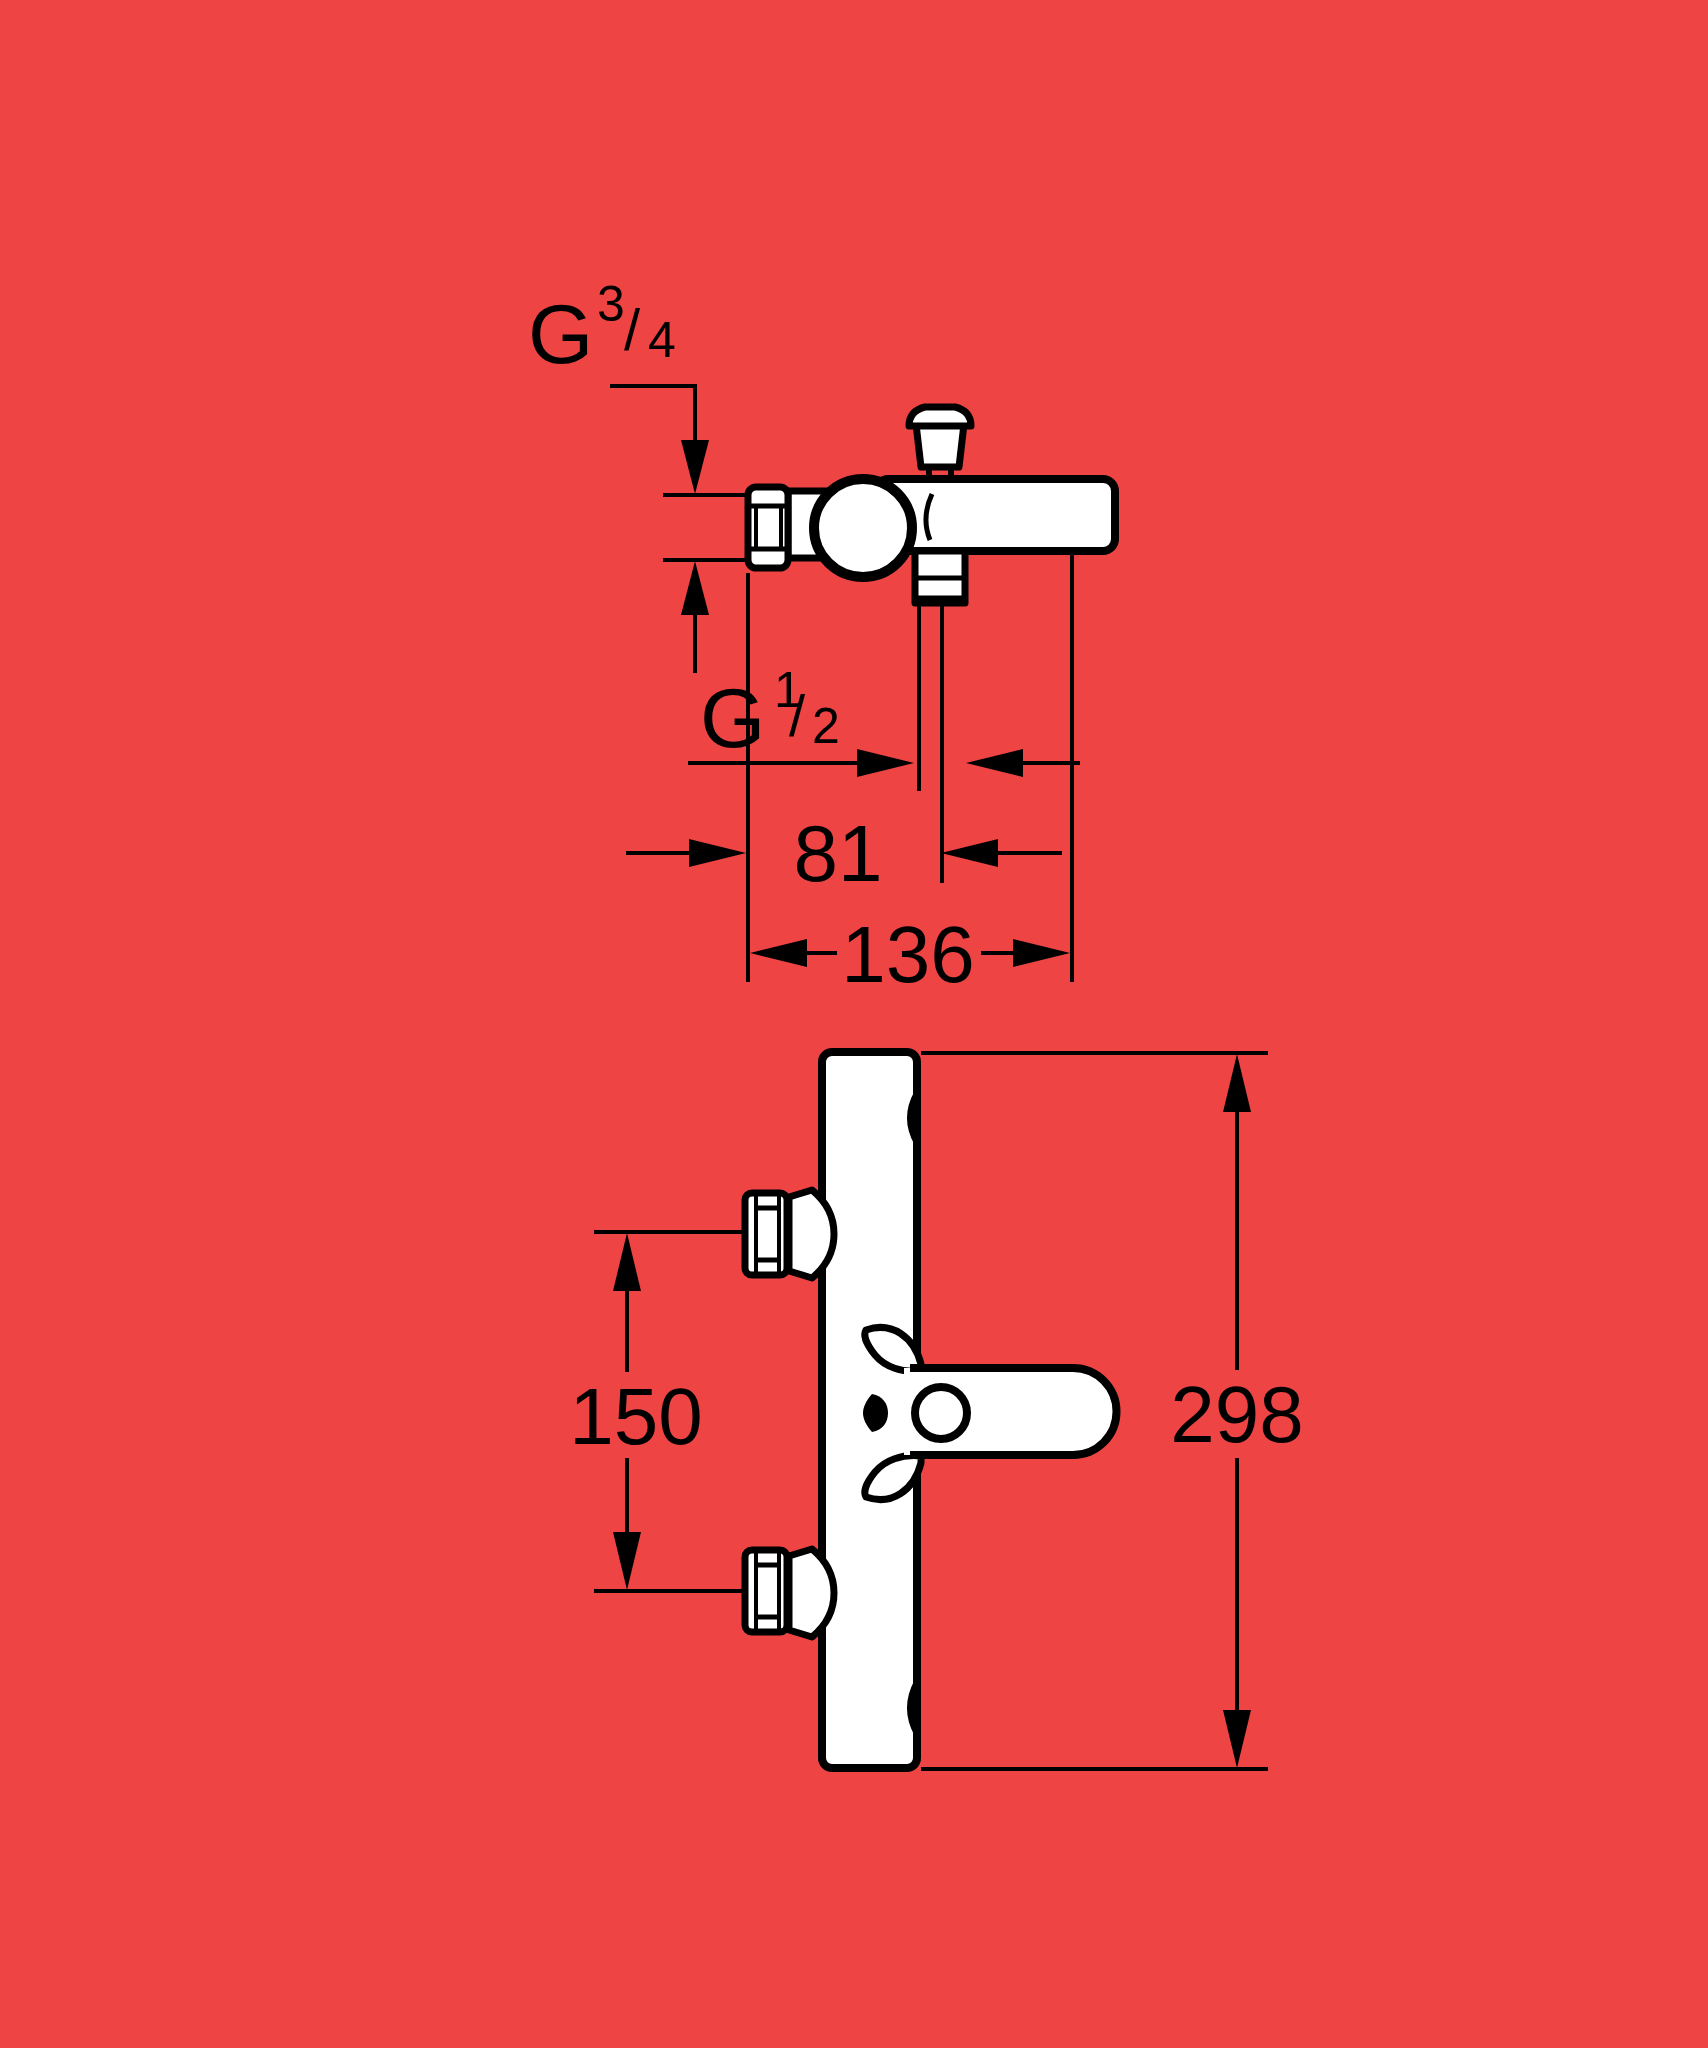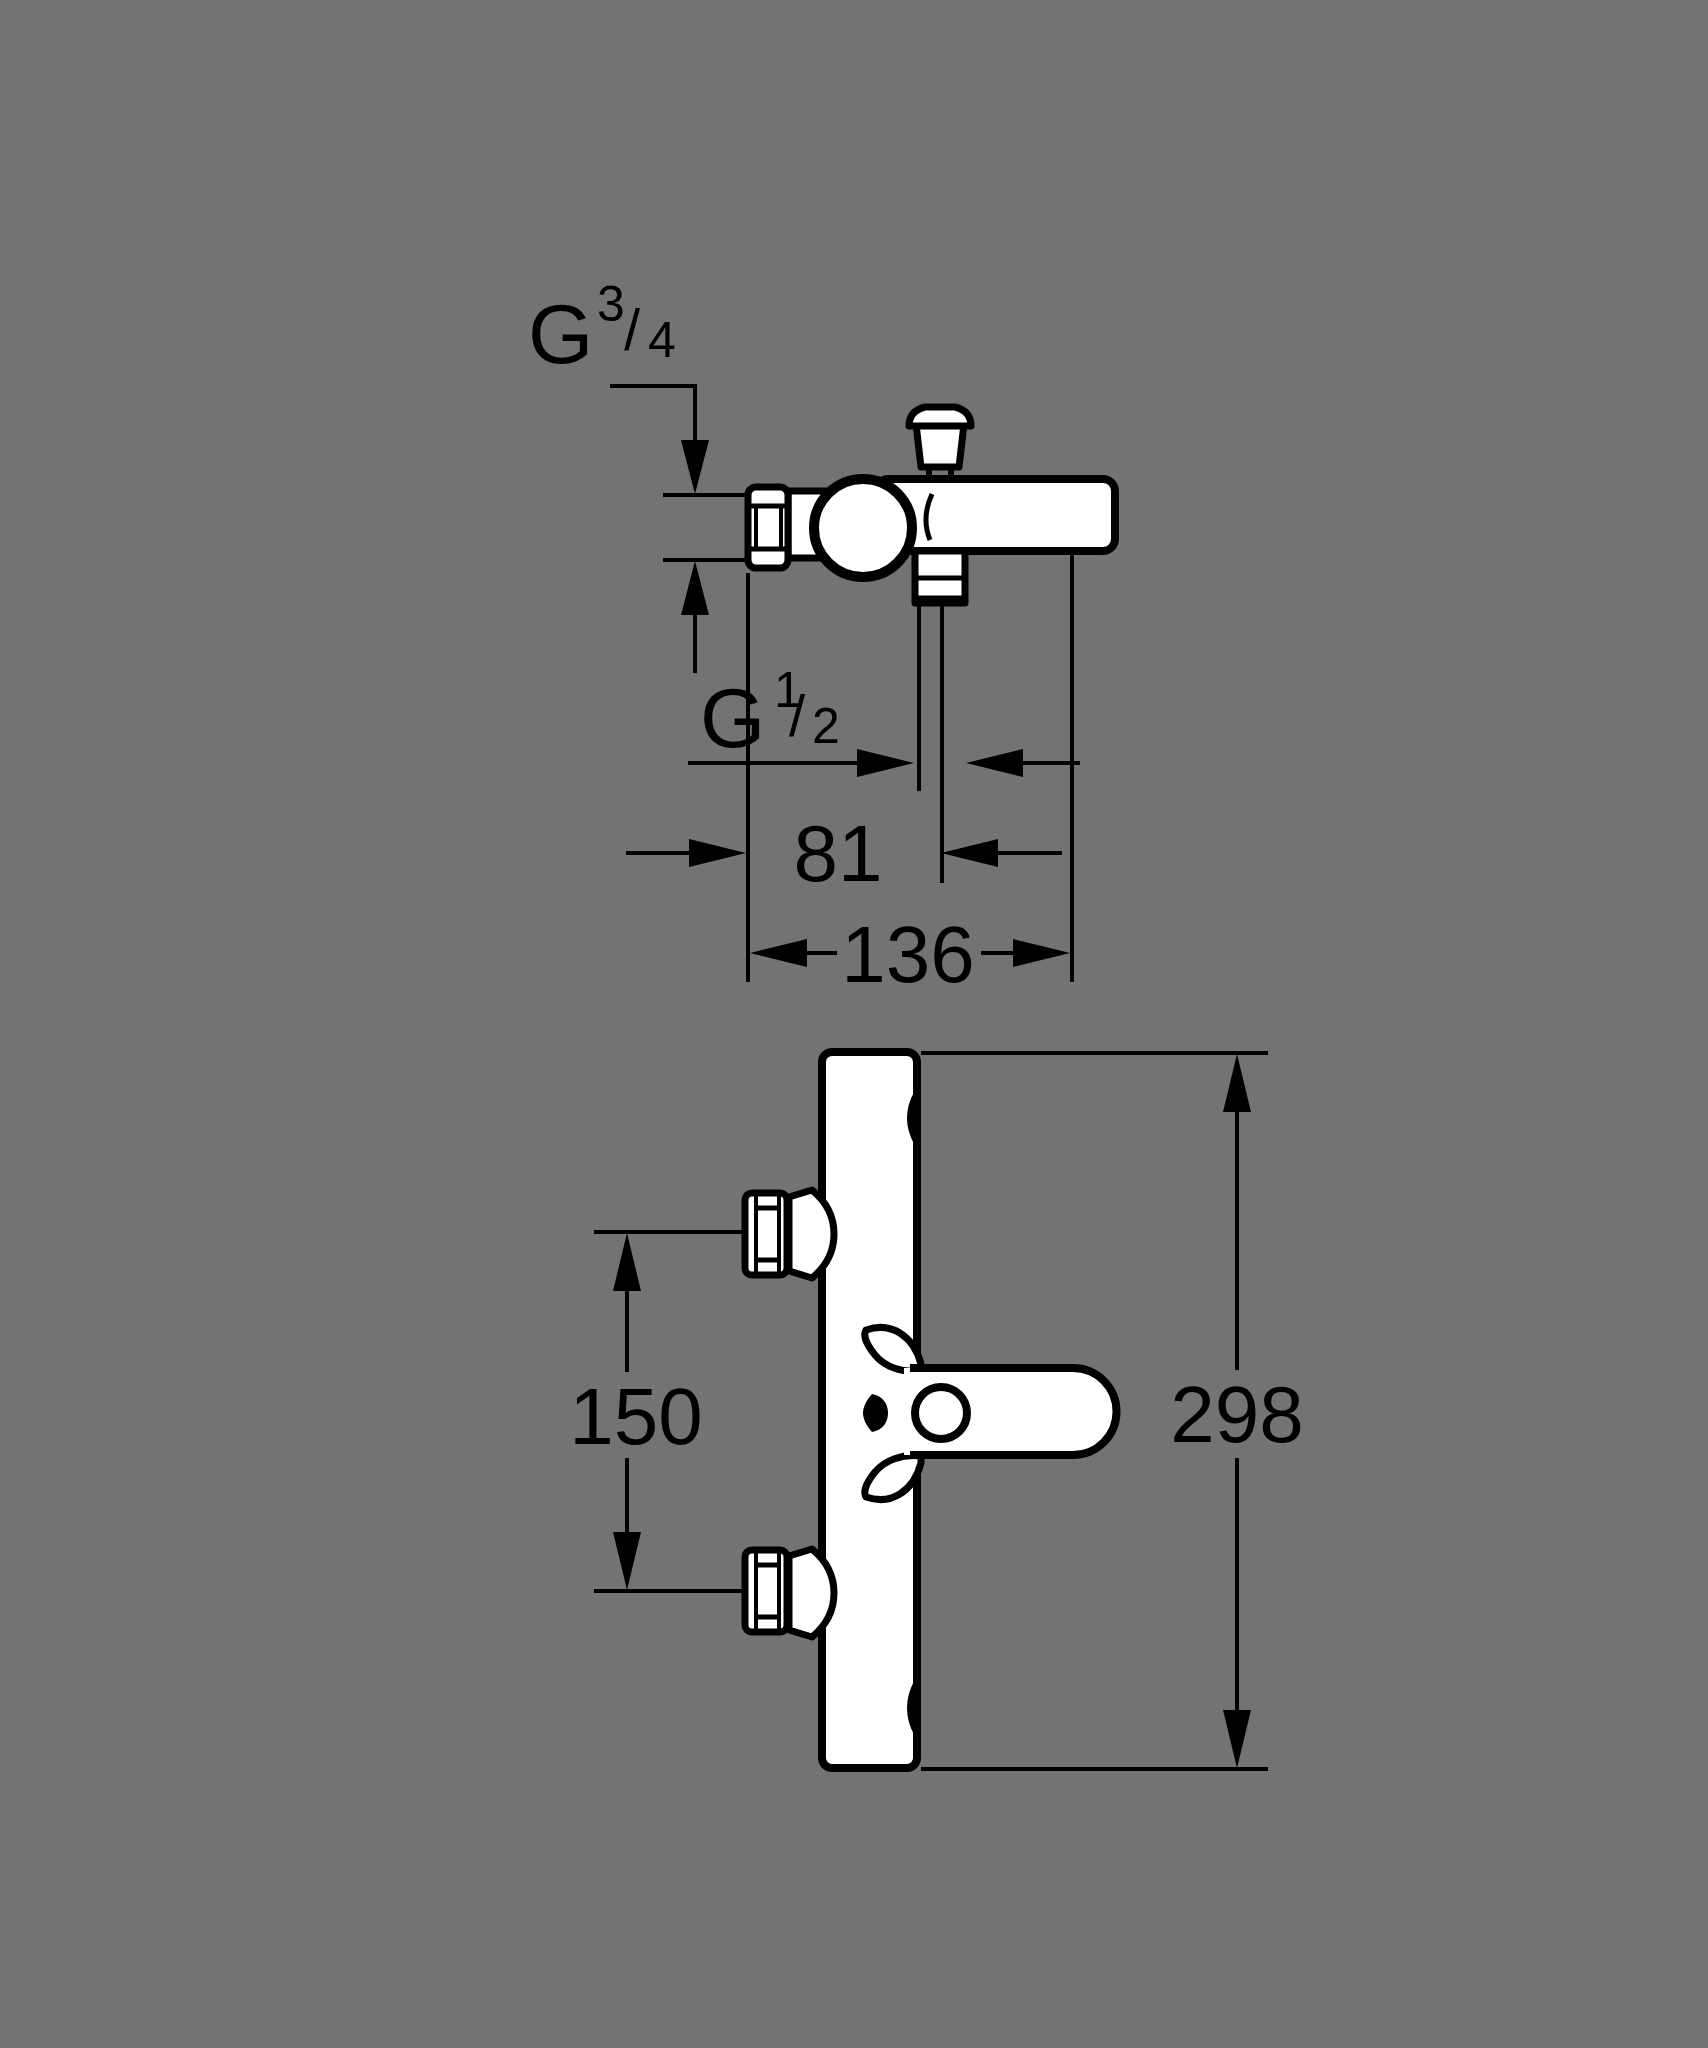--- a/index.html
+++ b/index.html
@@ -1,16 +1,16 @@
 <!DOCTYPE html>
 <html><head>
 <meta charset="utf-8">
 <style>
   html,body{margin:0;padding:0;background:#ffffff;}
-  .canvas-wrap{width:1708px;height:2048px;background:#737373;position:relative;}
+  .canvas-wrap{width:1708px;height:2048px;background:#ef4444;position:relative;}
   svg{display:block;}
   .outline{fill:#ffffff;stroke:#000000;stroke-width:8;stroke-linejoin:round;}
   .outline7{fill:#ffffff;stroke:#000000;stroke-width:7;stroke-linejoin:round;}
   .outline10{fill:#ffffff;stroke:#000000;stroke-width:10;stroke-linejoin:round;}
   .detail{fill:none;stroke:#000000;stroke-width:5;stroke-linejoin:round;}
   .detail4{fill:none;stroke:#000000;stroke-width:4;stroke-linejoin:round;}
   .detail6{fill:none;stroke:#000000;stroke-width:6;stroke-linejoin:round;}
   .thin{fill:none;stroke:#000000;stroke-width:4;}
   .arrow{fill:#000000;stroke:none;}
   .erase{fill:#ffffff;stroke:none;}

